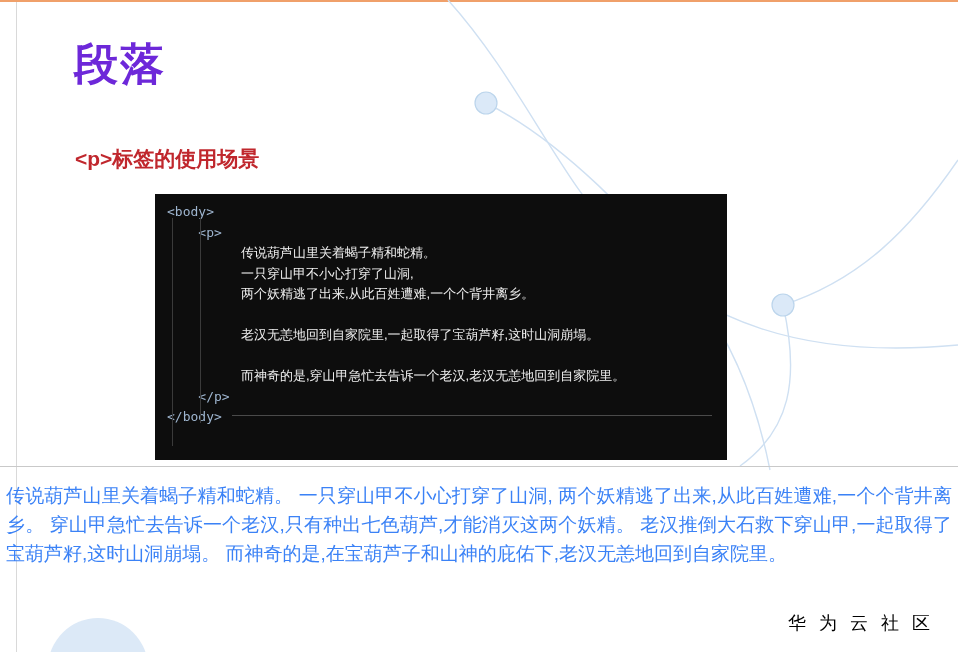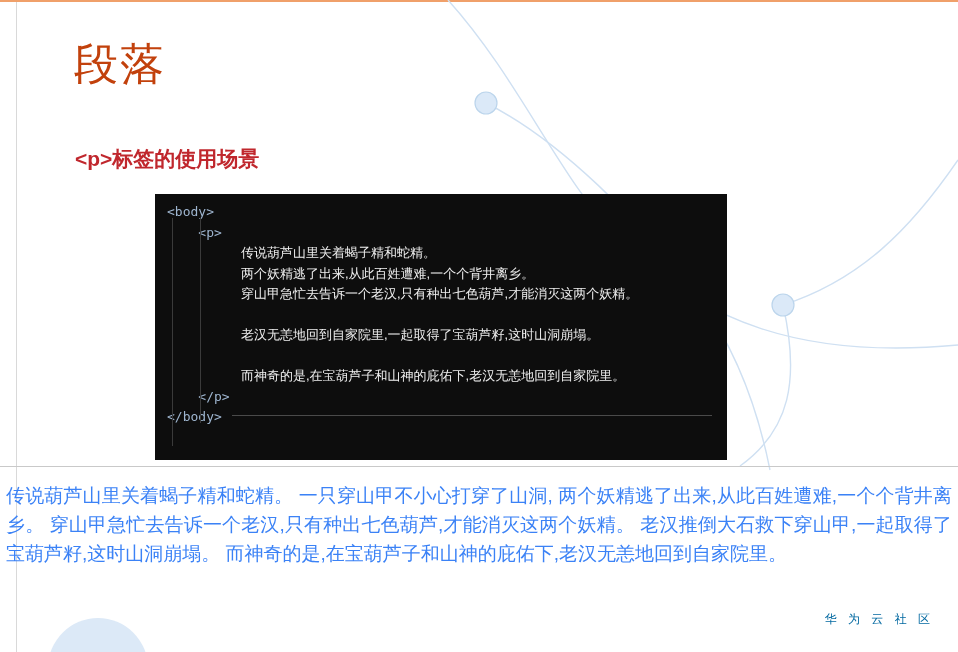--- a/index.html
+++ b/index.html
@@ -53,22 +53,22 @@
     top: 466px;
     width: 958px;
     height: 1px;
     background: #c9c9c9;
   }
   .title {
     position: absolute;
     left: 74px;
     top: 40px;
     font-size: 44px;
-    font-weight: normal;
-    color: #c2410c;
+    font-weight: bold;
+    color: #6d28d9;
     letter-spacing: 2px;
     line-height: 1.1;
   }
   .subtitle {
     position: absolute;
     left: 75px;
     top: 146px;
     font-size: 21px;
     color: #c0272d;
     line-height: 1.2;
@@ -128,22 +128,22 @@
     width: 946px;
     font-size: 19px;
     color: #3b82f6;
     line-height: 29px;
     text-align: justify;
   }
   .footer-brand {
     position: absolute;
     right: 24px;
     top: 611px;
-    font-size: 12px;
-    color: #0369a1;
+    font-size: 18px;
+    color: #000000;
     letter-spacing: 4px;
   }
   .corner-blob {
     position: absolute;
     left: 48px;
     top: 618px;
     width: 100px;
     height: 70px;
     background: #dce9f7;
     border-radius: 60px 60px 0 0;
@@ -167,26 +167,26 @@
   </svg>
 
   <div class="title">段落</div>
 
   <div class="subtitle">&lt;p&gt;标签的使用场景</div>
 
   <div class="code-window">
     <div class="code-line tagline">&lt;body&gt;</div>
     <div class="code-line tagline">    &lt;p&gt;</div>
     <div class="code-line" style="padding-left:74px">传说葫芦山里关着蝎子精和蛇精。</div>
+    <div class="code-line" style="padding-left:74px">一只穿山甲不小心打穿了山洞,</div>
     <div class="code-line" style="padding-left:74px">两个妖精逃了出来,从此百姓遭难,一个个背井离乡。</div>
-    <div class="code-line" style="padding-left:74px">穿山甲急忙去告诉一个老汉,只有种出七色葫芦,才能消灭这两个妖精。</div>
     <div class="code-line blank"></div>
     <div class="code-line" style="padding-left:74px">老汉无恙地回到自家院里,一起取得了宝葫芦籽,这时山洞崩塌。</div>
     <div class="code-line blank"></div>
-    <div class="code-line" style="padding-left:74px">而神奇的是,在宝葫芦子和山神的庇佑下,老汉无恙地回到自家院里。</div>
+    <div class="code-line" style="padding-left:74px">而神奇的是,穿山甲急忙去告诉一个老汉,老汉无恙地回到自家院里。</div>
     <div class="code-line tagline">    &lt;/p&gt;</div>
     <div class="code-line tagline">&lt;/body&gt;</div>
   </div>
 
   <div class="guide g1"></div>
   <div class="guide g2"></div>
   <div class="code-underline"></div>
 
   <div class="bottom-rule"></div>
 

